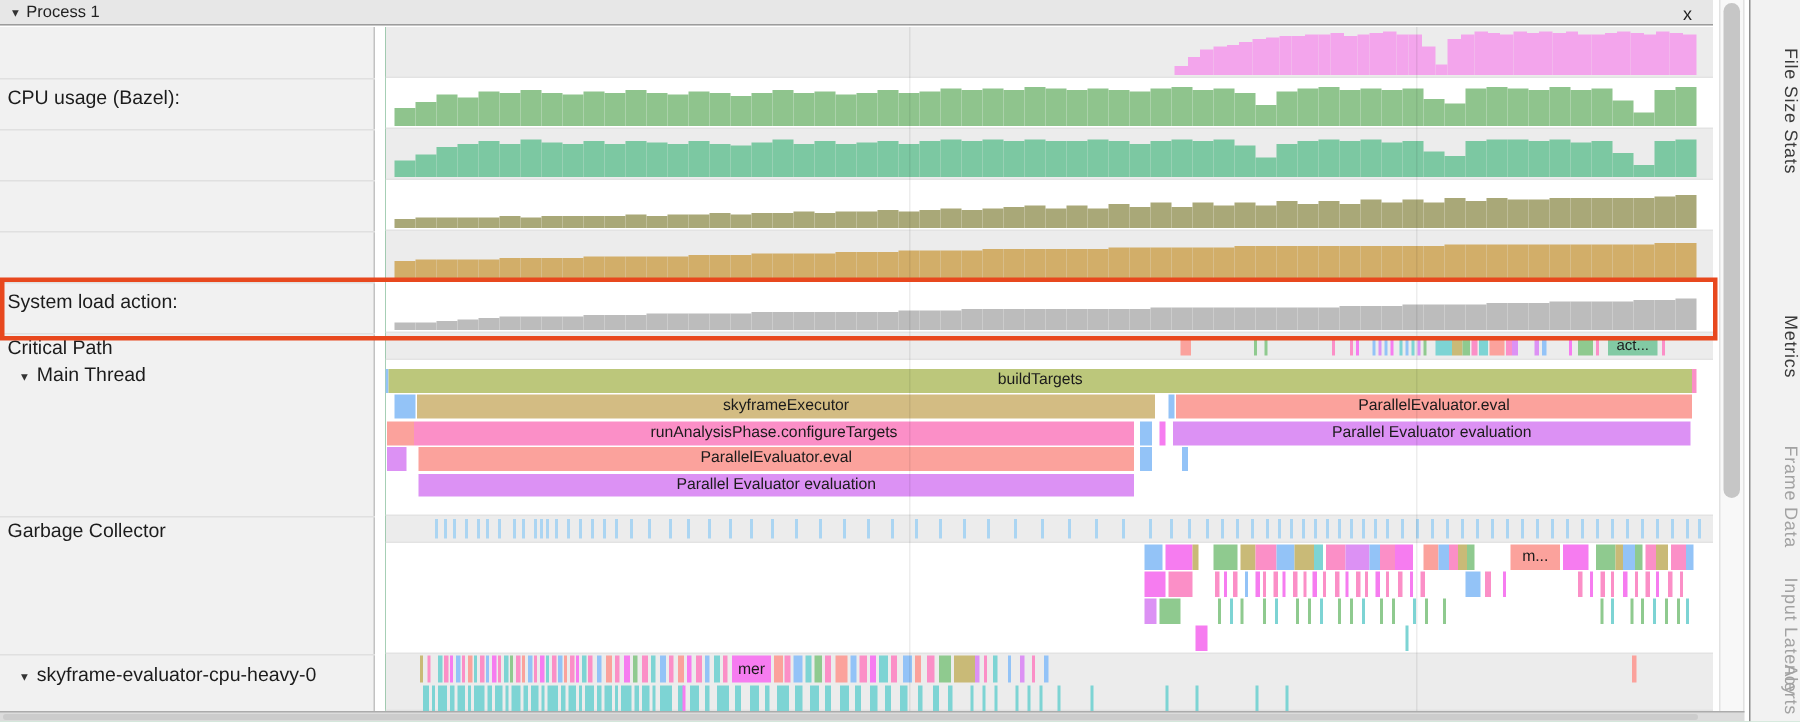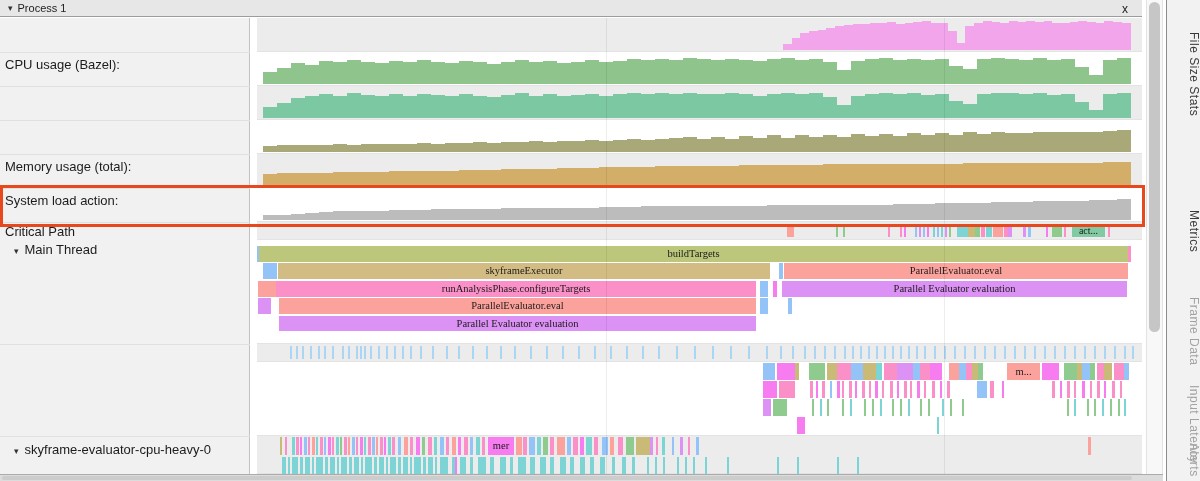--- a/index.html
+++ b/index.html
@@ -12,21 +12,21 @@
   .panel-title{font-size:11px;color:#222;}
   .panel-close{position:absolute;right:10px;top:1px;font-size:12px;color:#222;cursor:pointer;padding:1px 4px;}
   
   .labels{position:absolute;left:0;top:18px;width:250px;height:456px;background:#f1f1f1;
           border-right:1px solid #c2c2c2;box-sizing:border-box;}
   .row-label{position:absolute;left:0;width:100%;box-sizing:border-box;padding-left:5px;
              color:#1c1c1c;font-size:13px;white-space:nowrap;overflow:hidden;}
   .row-label .caret{font-size:9px;color:#333;margin-right:6px;margin-left:9px;}
   .label-sep{position:absolute;left:0;width:250px;height:0;border-top:1px solid #e0e0e0;}
   
-  .tracks{position:absolute;left:257px;top:18px;width:885px;height:456px;background:#15803d;overflow:hidden;font-family:Liberation Serif, serif;}
+  .tracks{position:absolute;left:257px;top:18px;width:885px;height:456px;background:#15803d;overflow:hidden;}
   .track-row{position:absolute;left:0;width:885px;box-sizing:border-box;border-bottom:1px solid #e3e3e3;}
   .gridline{position:absolute;top:0;width:1px;height:456px;background:rgba(0,0,0,0.07);}
   .chart{position:absolute;bottom:1px;display:flex;align-items:flex-end;}
   .chart-bar{flex:0 0 auto;}
   .bar{position:absolute;overflow:hidden;text-align:center;font-size:10.5px;color:#1b1b1b;white-space:nowrap;}
   
   .vscroll{position:absolute;left:1146px;top:0;width:17px;height:474px;background:#f8f8f8;
            border-left:1px solid #e2e2e2;border-right:1px solid #e2e2e2;box-sizing:border-box;}
   .vscroll-thumb{position:absolute;left:2px;top:2px;width:11px;height:330px;background:#c6c6c6;border-radius:6px;}
   .hscroll{position:absolute;left:0;top:474px;width:1163px;height:7px;background:#dcdcdc;border-top:1px solid #ababab;box-sizing:border-box;}
@@ -46,24 +46,24 @@
 
 <div class="window">
   <div class="panel-header">
     <span class="collapse-caret">▾</span>
     <span class="panel-title">Process 1</span>
     <span class="panel-close">x</span>
   </div>
 
   <div class="labels" id="labels">
       <div class="row-label" style="top: 39px; height: 18px;"><span>CPU usage (Bazel):</span></div>
-      <div class="row-label" style="top: 141px; height: 18px;"><span>Memory usage (total):</span></div>
       <div class="row-label" style="top: 175px; height: 18px;"><span>System load action:</span></div>
       <div class="row-label" style="top: 206px; height: 18px;"><span>Critical Path</span></div>
       <div class="row-label" style="top: 224px; height: 18px;"><span class="caret">▾</span><span>Main Thread</span></div>
+      <div class="row-label" style="top: 328px; height: 18px;"><span>Garbage Collector</span></div>
       <div class="row-label" style="top: 424px; height: 18px;"><span class="caret">▾</span><span>skyframe-evaluator-cpu-heavy-0</span></div>
       <div class="label-sep" style="top: 34px;"></div>
       <div class="label-sep" style="top: 68px;"></div>
       <div class="label-sep" style="top: 102px;"></div>
       <div class="label-sep" style="top: 136px;"></div>
       <div class="label-sep" style="top: 170px;"></div>
       <div class="label-sep" style="top: 204px;"></div>
       <div class="label-sep" style="top: 326px;"></div>
       <div class="label-sep" style="top: 418px;"></div>
     </div>

